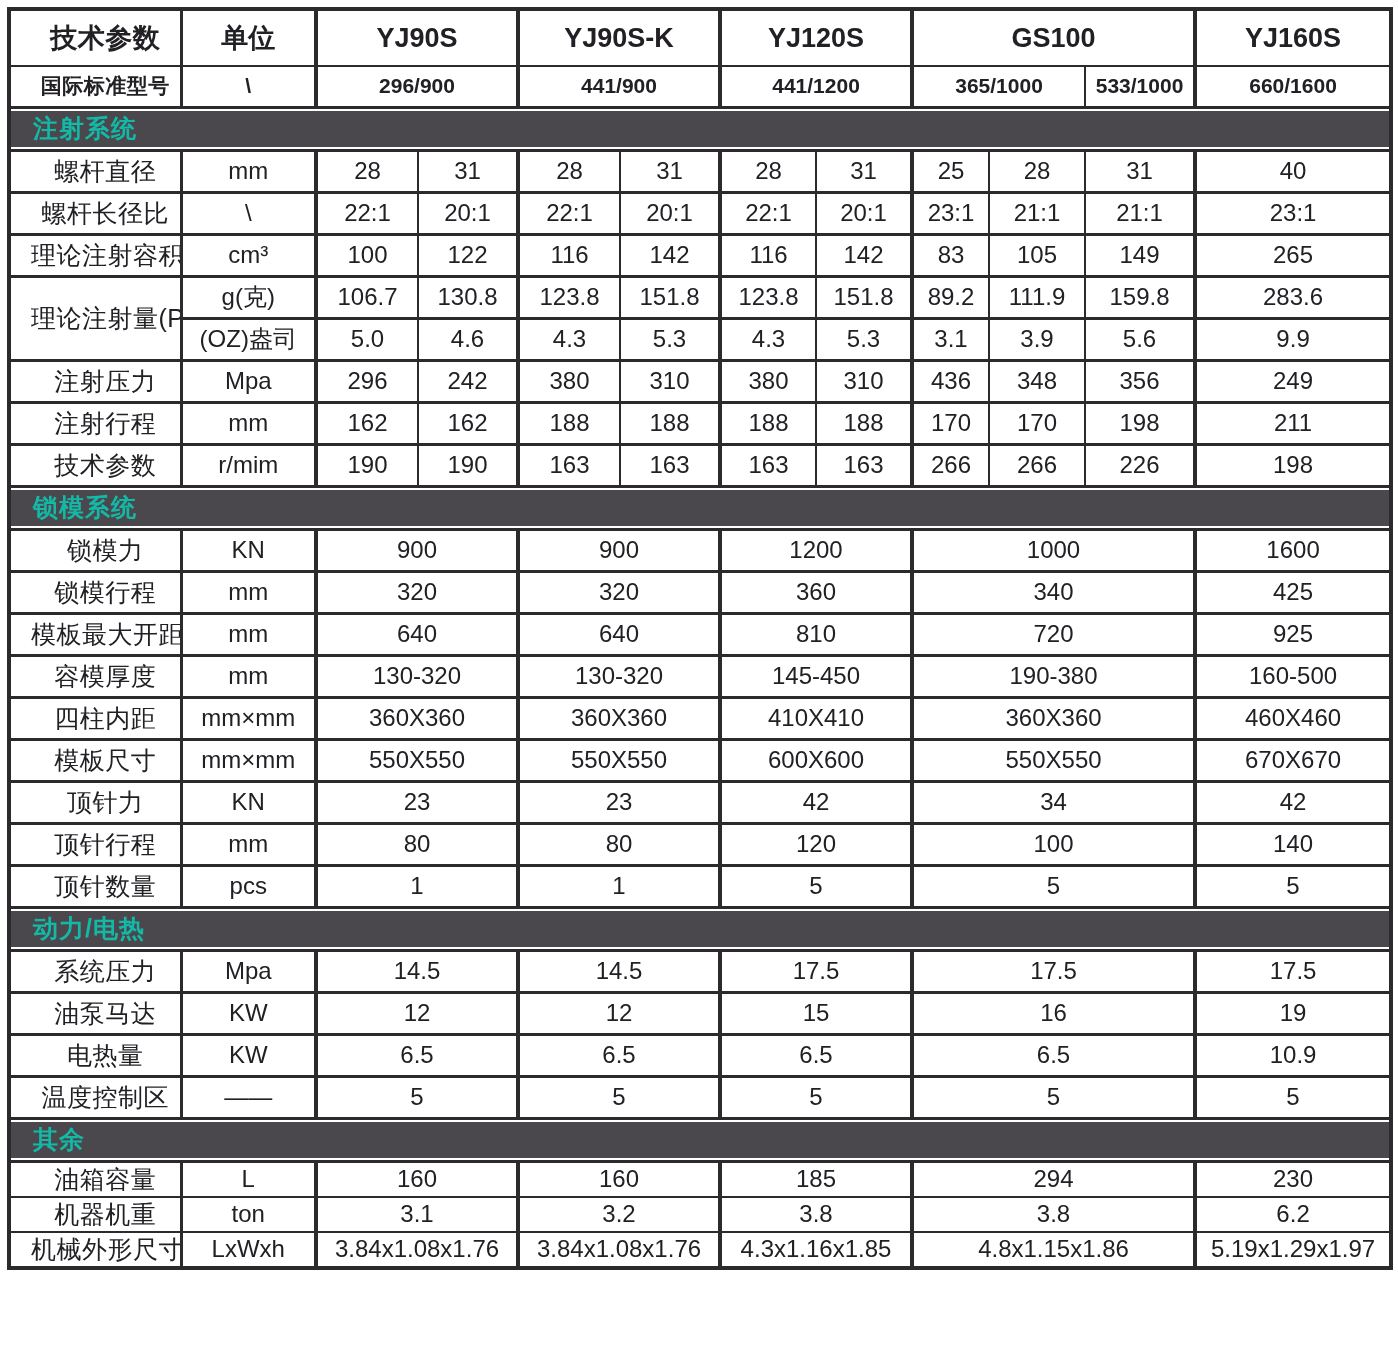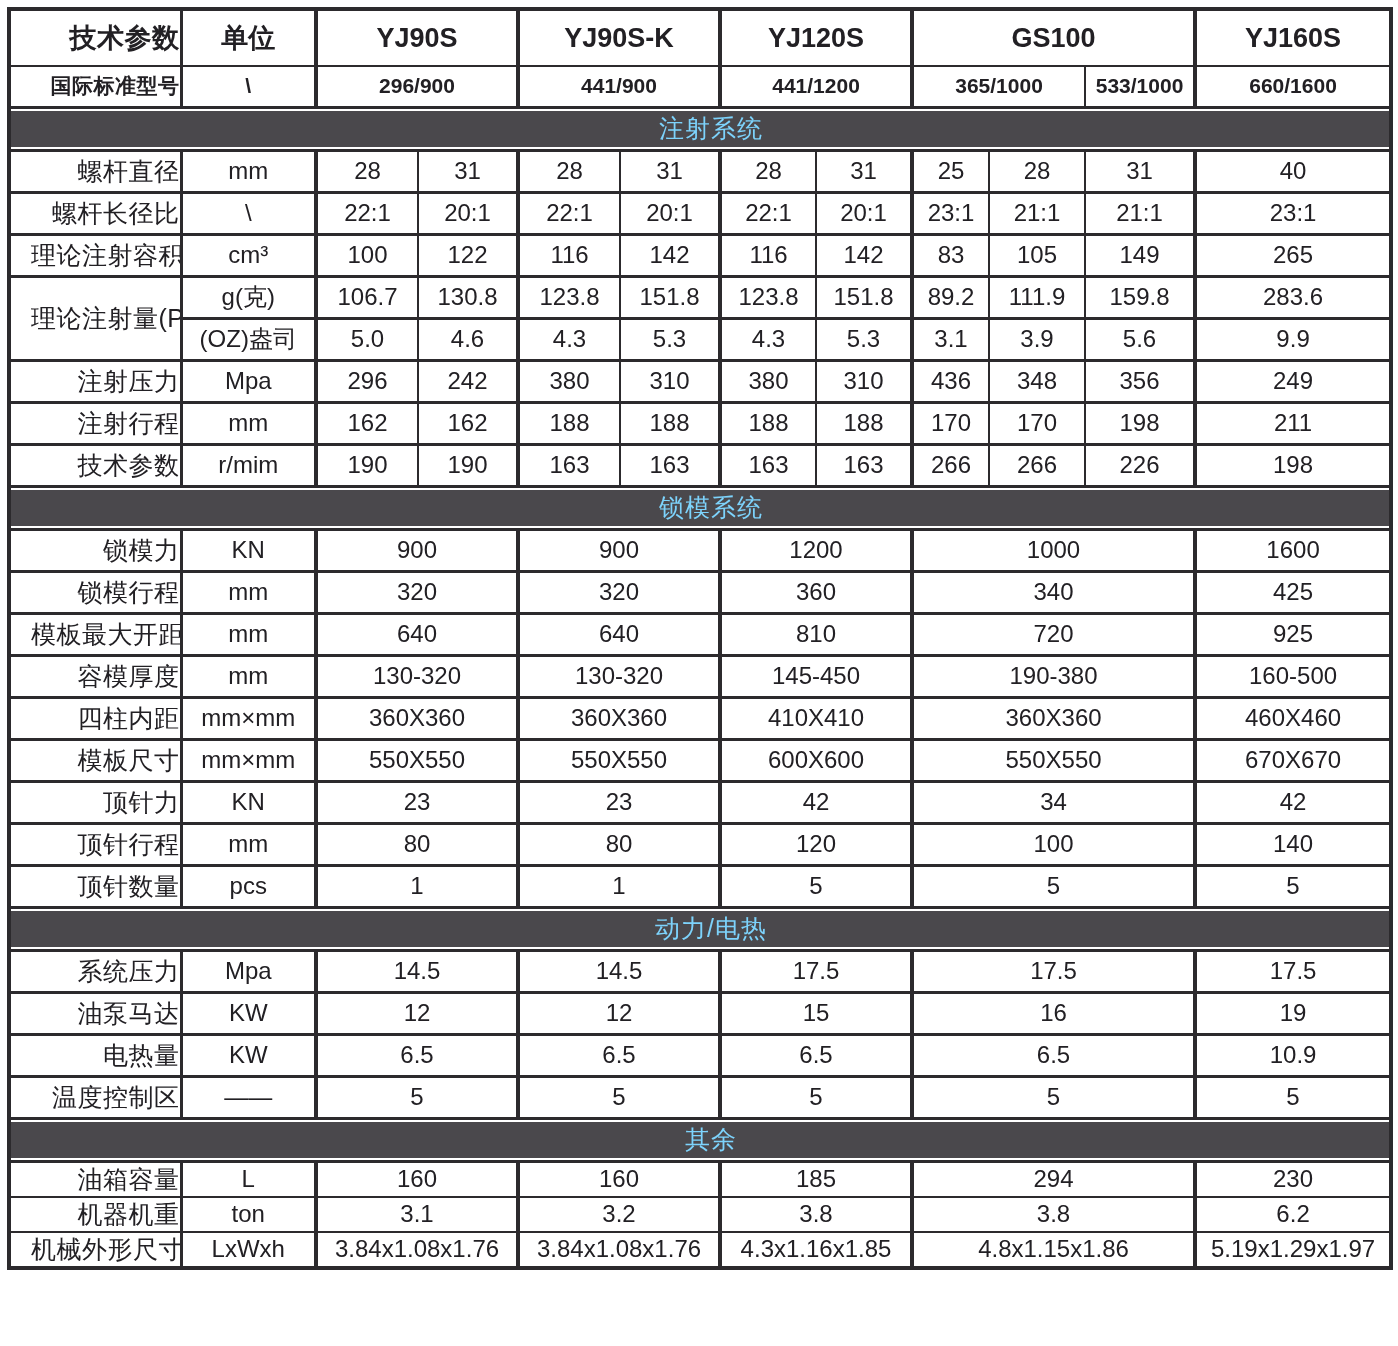--- a/index.html
+++ b/index.html
@@ -31,38 +31,38 @@
   tr.r-head  { height: 57px; }
   tr.r-std   { height: 41px; }
   tr.r-bar   { height: 43px; }
   tr.r-normal{ height: 42px; }
   tr.r-compact{ height: 30px; }
   tr.r-compact td { border-top-width: 2px; border-bottom-width: 2px; }
   tr.r-head td { border-bottom-width: 2px; }
   tr.r-std  td { border-top-width: 2px; }
 
   td.param {
-    text-align: right;
+    text-align: center;
     padding-left: 20px;
     font-size: 25px;
     letter-spacing: 0.5px;
   }
   td.ub { border-left-width: 3px; }   
   td.gb { border-left-width: 4px; }   
   td.head { font-weight: bold; }
   tr.r-head td { font-size: 27px; }
   tr.r-std  td { font-size: 21px; }
 
   td.section {
     background: var(--bar, #4a484c);
-    color: #7dd3fc;
-    text-align: center;
+    color: #14b8a6;
+    text-align: left;
     padding-left: 22px;
     font-size: 25px;
-    font-weight: 400;
+    font-weight: 700;
     letter-spacing: 1px;
     box-shadow: inset 0 2px 0 #ffffff, inset 0 -2px 0 #ffffff;
   }
 </style>
 </head>
 <body>
 
 <div>
   <table>
     <colgroup>

